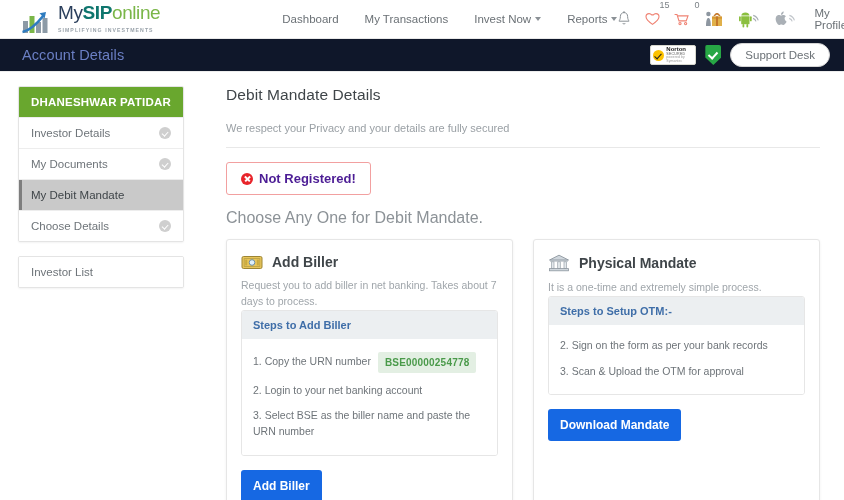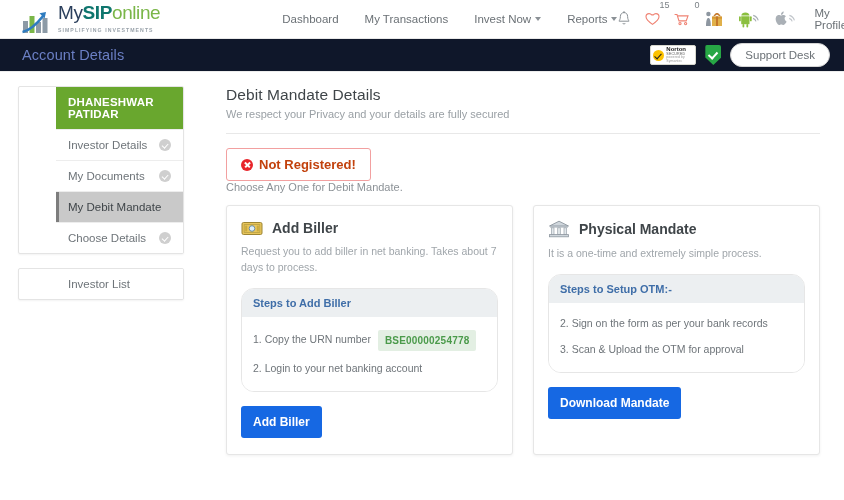--- a/index.html
+++ b/index.html
@@ -96,21 +96,21 @@
     white-space: nowrap;
   }
 
   
   .body-wrap { display: flex; padding: 14px 16px 0 14px; gap: 0; }
 
   
   .sidebar { width: 166px; flex: none; margin-left: 4px; }
   .side-card {
     border: 1px solid #e4e4e4; background: #fff; border-radius: 2px;
-    box-shadow: 0 1px 2px rgba(0,0,0,.05); overflow: hidden; padding-left: 37px;
+    box-shadow: 0 1px 2px rgba(0,0,0,.05); overflow: hidden;
   }
   .side-head {
     background: #69a72e; color: #fff; font-size: 11.5px; font-weight: 700;
     padding: 9px 12px; letter-spacing: .2px;
   }
   .side-item {
     display: flex; align-items: center; padding: 9px 12px;
     border-top: 1px solid #ededed; font-size: 11.5px; color: #6e7479;
     cursor: pointer; background: #fff;
   }
@@ -127,54 +127,54 @@
     border: solid #fff; border-width: 0 1.4px 1.4px 0; transform: rotate(42deg);
   }
   .side-card.second { margin-top: 14px; }
 
   
   .main { flex: 1; padding-left: 42px; padding-right: 8px; }
   .main h2 {
     font-size: 15.5px; font-weight: 400; color: #3f4549; letter-spacing: .1px;
   }
   .main .sub {
-    font-size: 11px; color: #9aa0a5; margin-top: 4px;
+    font-size: 11px; color: #9aa0a5; margin-top: 18px;
   }
   .divider { height: 1px; background: #e8e8e8; margin: 13px 0 14px 0; }
 
   .alert {
     display: inline-flex; align-items: center; gap: 6px;
     border: 1px solid #f2a0a0; border-radius: 3px; padding: 8px 14px;
-    color: #c2410c; font-size: 13px; font-weight: 700; background: #fff;
+    color: #4c1d95; font-size: 13px; font-weight: 700; background: #fff;
   }
   .alert .xcircle {
     width: 12px; height: 12px; border-radius: 50%; background: #e8252b;
     position: relative; flex: none;
   }
   .alert .xcircle:before, .alert .xcircle:after {
     content: ""; position: absolute; left: 2.6px; top: 5.3px; width: 7px; height: 1.6px;
     background: #fff;
   }
   .alert .xcircle:before { transform: rotate(45deg); }
   .alert .xcircle:after { transform: rotate(-45deg); }
 
-  .choose { font-size: 11px; color: #8c9297; }
+  .choose { font-size: 16px; color: #8c9297; margin-top: 14px; }
 
   .cards { display: flex; gap: 20px; margin-top: 12px; }
   .card {
     flex: 1; border: 1px solid #e6e6e6; border-radius: 3px; background: #fff;
     box-shadow: 0 1px 3px rgba(0,0,0,.06); padding: 14px 14px 16px 14px;
     min-height: 206px;
   }
   .card-head { display: flex; align-items: center; gap: 9px; }
   .card-title { font-size: 14px; color: #3f4549; font-weight: 700; }
   .card-sub { font-size: 10.5px; color: #a0a6ab; margin-top: 8px; line-height: 1.5; }
 
   .steps-box {
-    border: 1px solid #e6e6e6; border-radius: 13px; margin-top: 12px; overflow: hidden;
+    border: 1px solid #e6e6e6; border-radius: 3px; margin-top: 0; overflow: hidden;
   }
   .steps-title {
     background: #eceff1; color: #3f6ea8; font-size: 11px; font-weight: 700;
     padding: 8px 11px;
   }
   .steps-list { padding: 8px 11px 10px 11px; background: #fff; }
   .step {
     font-size: 10.5px; color: #6e7479; padding: 5px 0; display: flex;
     align-items: center; gap: 7px; line-height: 1.5;
   }
@@ -378,20 +378,21 @@
         <div class="card-sub">Request you to add biller in net banking. Takes about 7 days to process.</div>
 
         <div class="steps-box">
           <div class="steps-title">Steps to Add Biller</div>
           <div class="steps-list">
             <div class="step">
               <span>1. Copy the URN number</span>
               <span class="urn">BSE00000254778</span>
             </div>
             <div class="step">2. Login to your net banking account</div>
+            <div class="step">3. Select BSE as the biller name and paste the URN number</div>
           </div>
         </div>
 
         <button class="cta">Add Biller</button>
       </div>
 
       <div class="card">
         <div class="card-head">
           <span class="ico">
             <svg width="22" height="18" viewBox="0 0 22 18">

